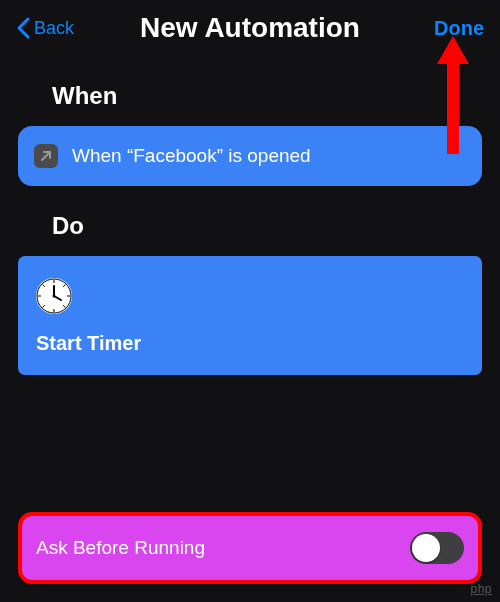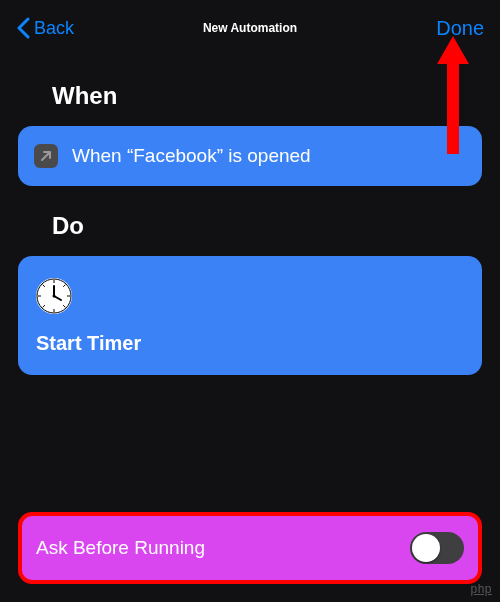--- a/index.html
+++ b/index.html
@@ -29,29 +29,29 @@
   .chevron-left {
     width: 14px;
     height: 22px;
     display: inline-block;
   }
   .chevron-left svg { display: block; }
   .header-title {
     position: absolute;
     left: 0; right: 0;
     text-align: center;
-    font-size: 12px;
+    font-size: 28px;
     font-weight: 600;
     color: #ffffff;
     pointer-events: none;
   }
   .done-btn {
     color: #0a84ff;
     font-size: 20px;
-    font-weight: 400;
+    font-weight: 700;
   }
 
   
   .content {
     padding: 0 18px;
   }
   .section-label {
     font-size: 24px;
     font-weight: 700;
     color: #ffffff;
@@ -82,20 +82,21 @@
     flex-shrink: 0;
   }
   .open-icon svg { display: block; }
   .when-text {
     font-size: 19px;
     color: #ffffff;
   }
 
   .do-card {
     padding: 22px 18px 20px 18px;
+    border-radius: 7px;
   }
   .clock-icon {
     width: 36px;
     height: 36px;
     border-radius: 50%;
     background: #ffffff;
     position: relative;
     margin-bottom: 18px;
   }
   .clock-face {

